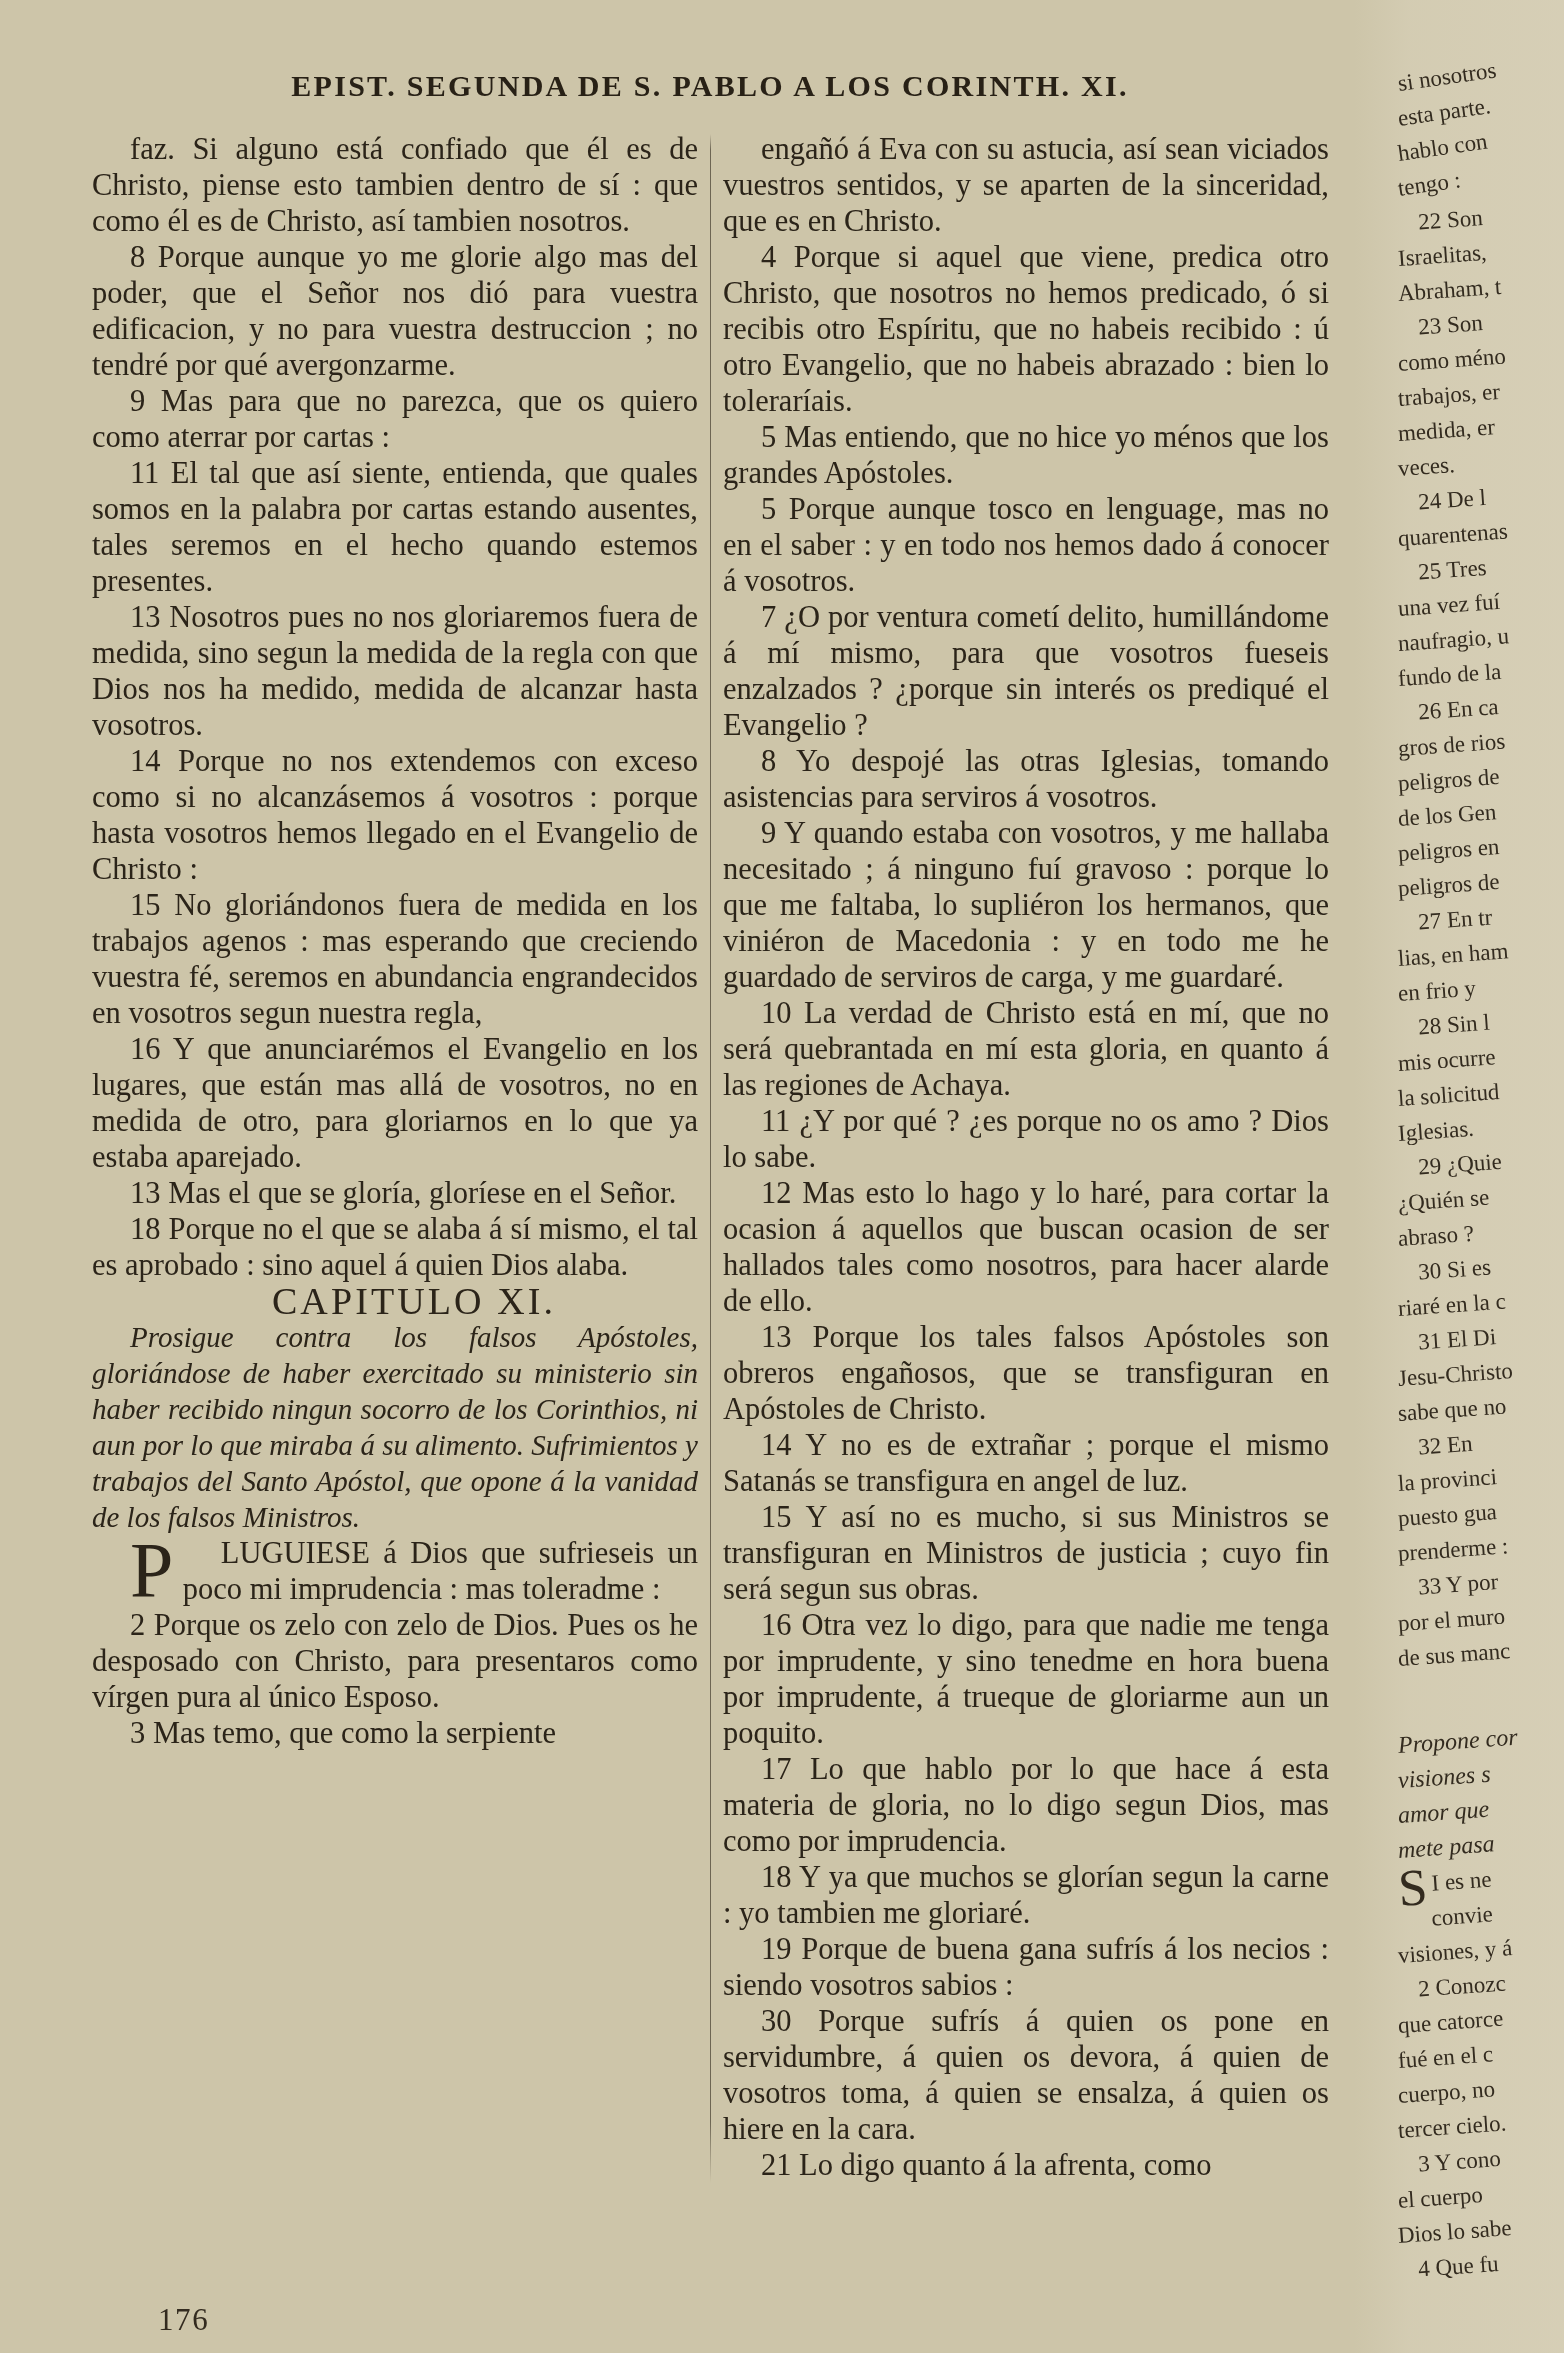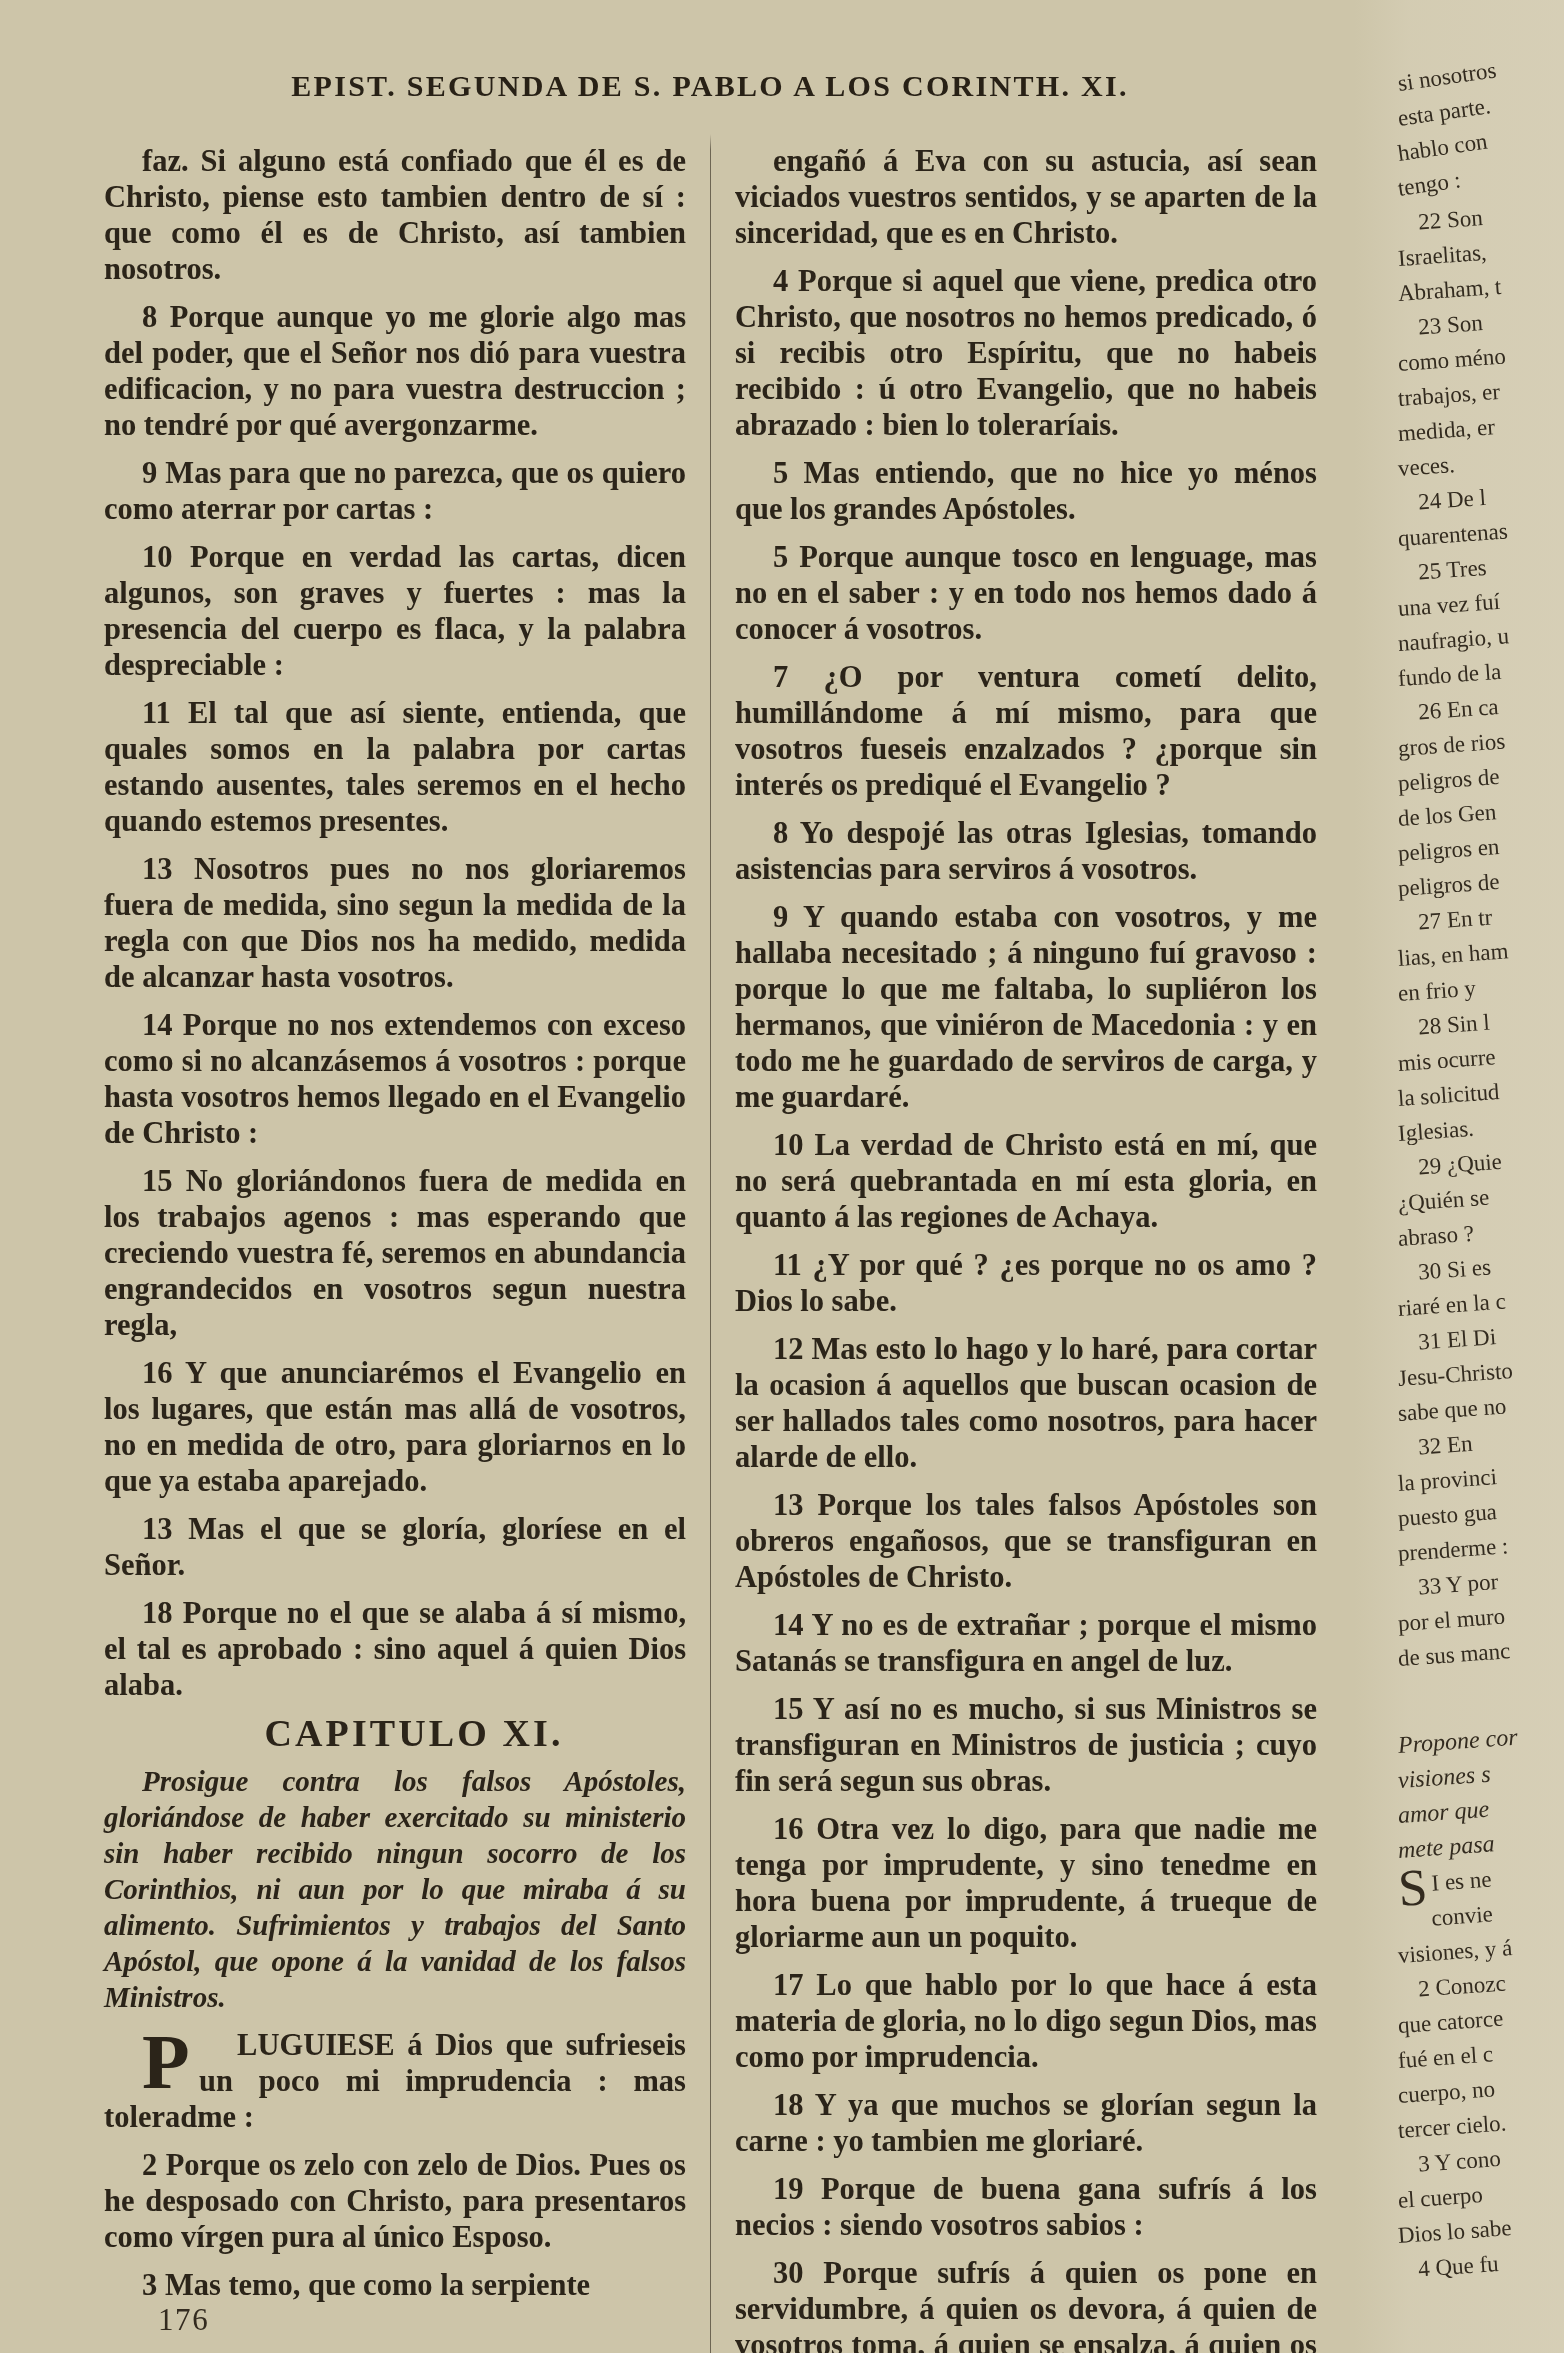--- a/index.html
+++ b/index.html
@@ -23,21 +23,21 @@
     font-size:30px;font-weight:bold;letter-spacing:2.3px;color:#282116;white-space:nowrap;
   }
   .corner-letter{
     position:absolute;top:1.6px;right:-3.1px;font-size:38px;font-weight:bold;color:#2b2419;
   }
   .columns{
     position:absolute;top:131px;left:92px;width:1238px;display:flex;align-items:stretch;
   }
   .col{width:606px;font-size:30.5px;line-height:36px;text-align:justify;}
   .divider{width:1.6px;margin:3.1px 11.7px 0 11.7px;background:linear-gradient(180deg, rgba(45,38,26,0.0) 0, rgba(45,38,26,0.6) 15.6px, rgba(45,38,26,0.6) 97%, rgba(45,38,26,0.0) 100%);}
-  p.para{margin:12px;text-indent:38px;font-weight:bold;}
+  p.para{margin:0;text-indent:38px;}
   .p-continuation{text-indent:0;}
   .p-chapter-heading{
     text-align:center;text-indent:0;font-size:38px;letter-spacing:3.1px;
     margin:42px 0 20.3px 0;font-variant:small-caps;
   }
   .p-summary{font-style:italic;text-indent:0;font-size:29px;}
   .p-dropcap{text-indent:0;margin-top:7.8px;}
   .dropcap{
     float:left;font-size:78px;line-height:63px;padding:3.1px 9.4px 0 0;color:#2b2419;
   }
@@ -69,21 +69,20 @@
 
   <div class="columns">
     <div class="col col-left">
 
         <p class="para p-continuation"><span>faz. Si alguno está confiado que él es de Christo, piense esto tambien dentro de sí : que como él es de Christo, así tambien nosotros.</span></p>
 
         <p class="para p-verse"><span>8 Porque aunque yo me glorie algo mas del poder, que el Señor nos dió para vuestra edificacion, y no para vuestra destruccion ; no tendré por qué avergonzarme.</span></p>
 
         <p class="para p-verse"><span>9 Mas para que no parezca, que os quiero como aterrar por cartas :</span></p>
 
-        <p class="para p-verse"><span>10 Porque en verdad las cartas, dicen algunos, son graves y fuertes : mas la presencia del cuerpo es flaca, y la palabra despreciable :</span></p>
 
         <p class="para p-verse"><span>11 El tal que así siente, entienda, que quales somos en la palabra por cartas estando ausentes, tales seremos en el hecho quando estemos presentes.</span></p>
 
 
         <p class="para p-verse"><span>13 Nosotros pues no nos gloriaremos fuera de medida, sino segun la medida de la regla con que Dios nos ha medido, medida de alcanzar hasta vosotros.</span></p>
 
         <p class="para p-verse"><span>14 Porque no nos extendemos con exceso como si no alcanzásemos á vosotros : porque hasta vosotros hemos llegado en el Evangelio de Christo :</span></p>
 
         <p class="para p-verse"><span>15 No gloriándonos fuera de medida en los trabajos agenos : mas esperando que creciendo vuestra fé, seremos en abundancia engrandecidos en vosotros segun nuestra regla,</span></p>
 

